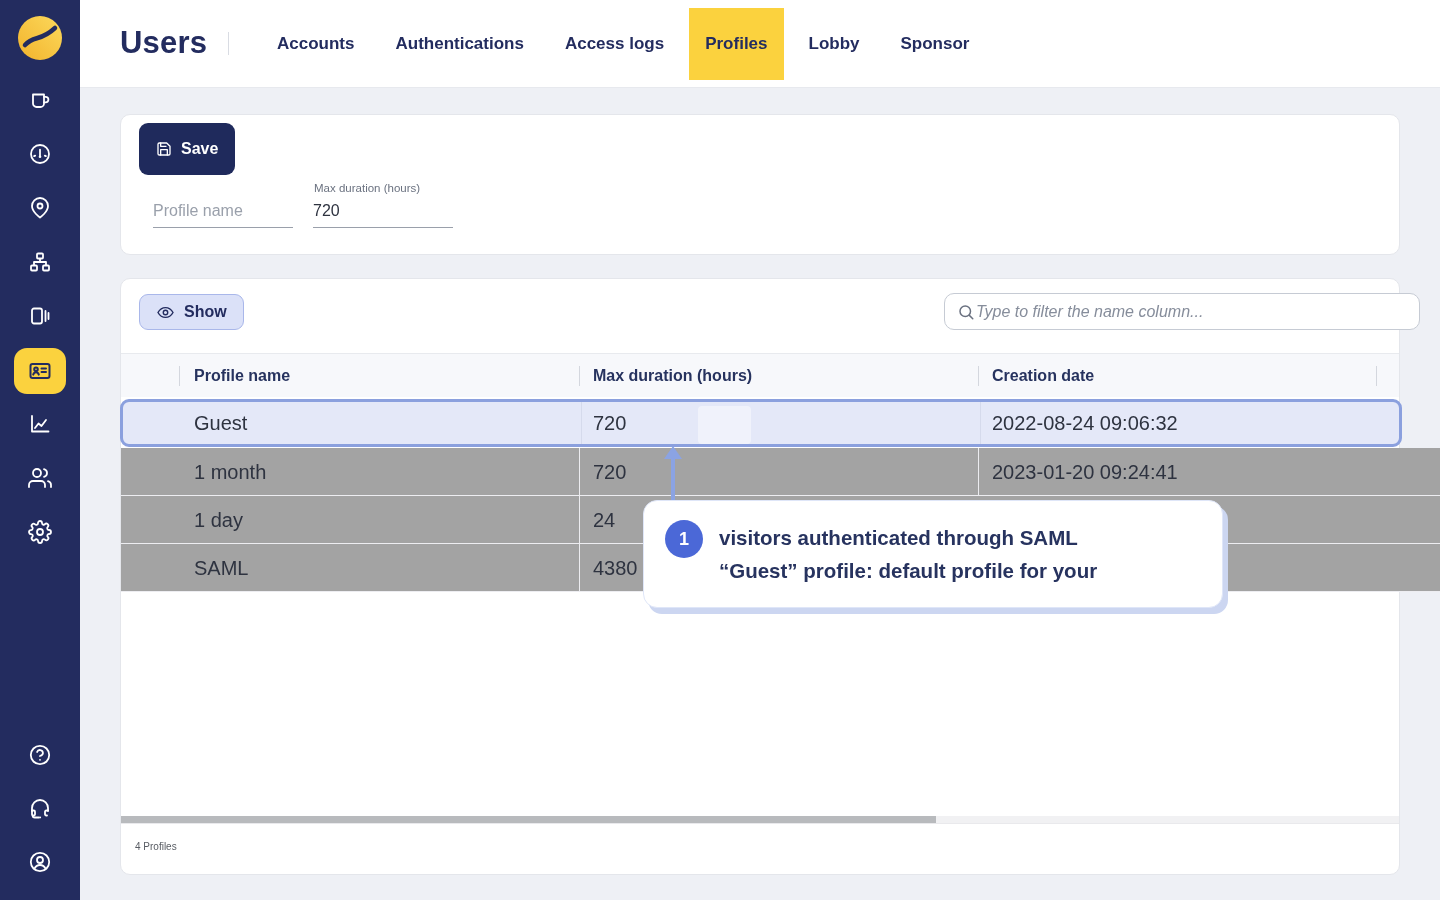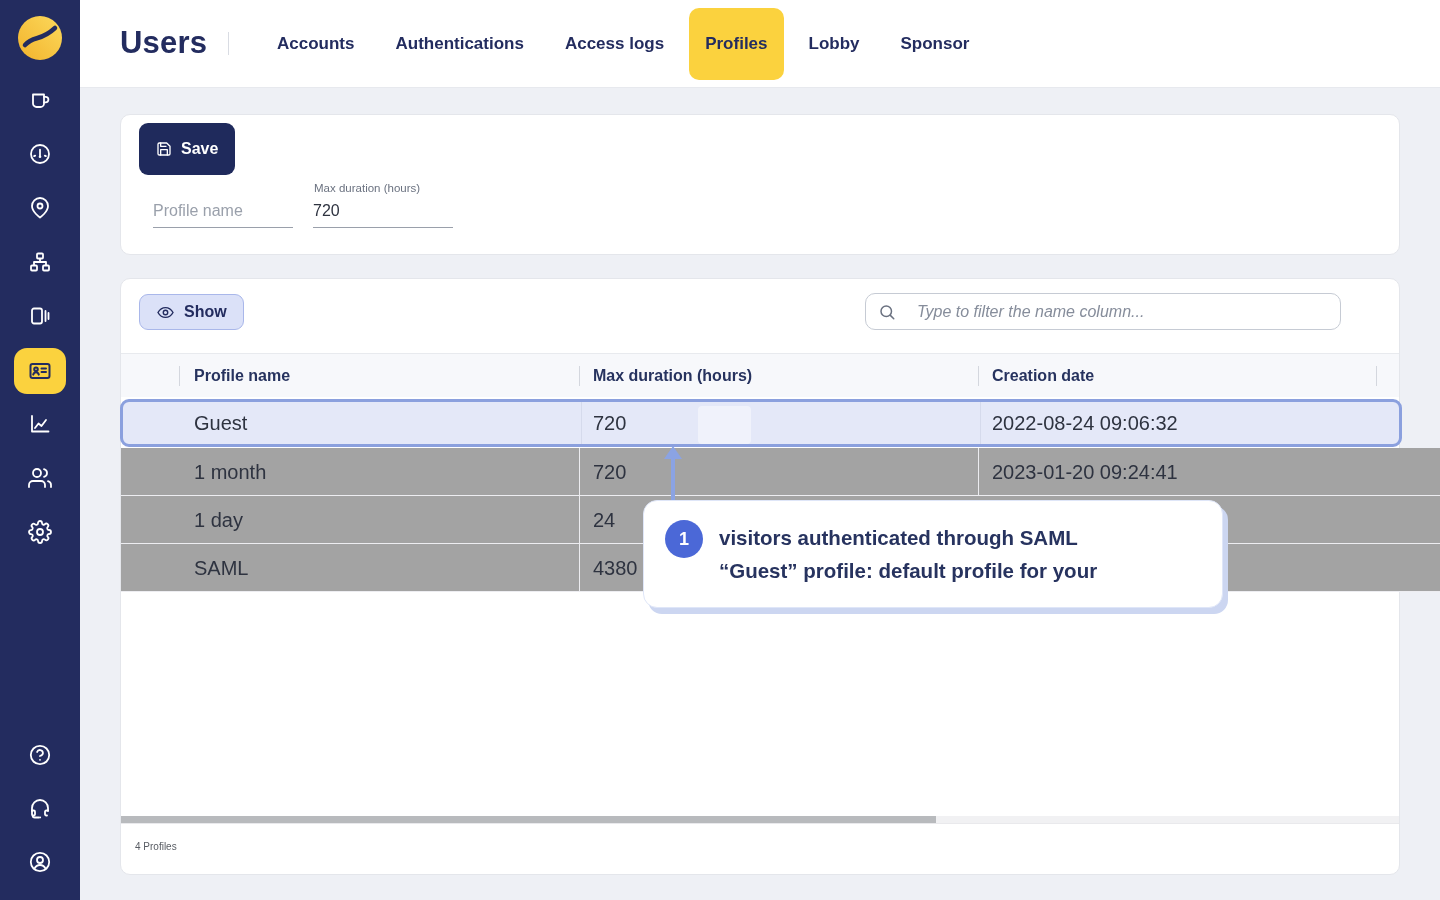--- a/index.html
+++ b/index.html
@@ -13,21 +13,21 @@
   .side-item svg { width:24px; height:24px; display:block; }
   .side-active-bg { position:absolute; left:14px; top:348px; width:52px; height:46px; background:#fbd23e; border-radius:13px; }
   .side-item.active { left:28px; }
 
   
   .topbar { position:absolute; left:80px; top:0; width:1360px; height:88px; background:#ffffff; border-bottom:1px solid #e7e9ee; z-index:20; }
   .page-title { position:absolute; left:40px; top:25px; font-size:31px; font-weight:700; color:#232c5f; letter-spacing:.2px; }
   .title-sep { position:absolute; left:148px; top:32px; width:1px; height:23px; background:#d9dce3; }
   .tabs { position:absolute; left:197px; top:0; height:88px; display:flex; align-items:center; gap:41px; }
   .tab { font-size:17px; font-weight:700; color:#232c5f; cursor:pointer; white-space:nowrap; }
-  .tab.active { background:#fbd23e; padding:26px 16px; border-radius:10px; margin:0 -16px; }
+  .tab.active { background:#fbd23e; padding:26px 16px; border-radius:0; margin:0 -16px; }
 
   
   .card { position:absolute; background:#ffffff; border:1px solid #e4e6eb; border-radius:10px; }
   .card-form { left:120px; top:114px; width:1280px; height:141px; }
   .card-table { left:120px; top:278px; width:1280px; height:597px; }
 
   
   .save-btn { position:absolute; left:18px; top:8px; height:52px; padding:0 17px; background:#1f2a5c; color:#fff;
               border:none; border-radius:9px; display:flex; align-items:center; gap:9px; font-size:16px; font-weight:700;
               font-family:"Liberation Sans", sans-serif; cursor:pointer; }
@@ -35,22 +35,22 @@
            color:#2e3340; padding:4px 0 7px 0; outline:none; font-family:"Liberation Sans", sans-serif; }
   .field::placeholder { color:#9aa0ab; }
   .field-name { left:32px; top:83px; width:140px; }
   .field-duration { left:192px; top:83px; width:140px; }
   .field-label { position:absolute; left:193px; top:67px; font-size:11.5px; color:#6b7280; }
 
   
   .show-btn { position:absolute; left:18px; top:15px; height:36px; padding:0 16px; background:#dbe1f8; color:#232c5f;
               border:1px solid #a9b7ea; border-radius:9px; display:flex; align-items:center; gap:9px; font-size:16px;
               font-weight:700; font-family:"Liberation Sans", sans-serif; cursor:pointer; }
-  .filter-wrap { position:absolute; left:744px; top:14px; width:476px; height:37px; border:1.5px solid #c6cbd4; border-radius:10px;
-                 display:flex; align-items:center; padding:0 12px; gap:21px; background:#fff; }
+  .filter-wrap { position:absolute; left:823px; top:14px; width:476px; height:37px; border:1.5px solid #c6cbd4; border-radius:10px;
+                 display:flex; align-items:center; padding:0 12px; gap:1px; background:#fff; }
   .filter-input { flex:1; border:none; outline:none; font-size:16px; font-style:italic; color:#3a3f49;
                   font-family:"Liberation Sans", sans-serif; background:transparent; }
   .filter-input::placeholder { color:#868d9b; font-style:italic; }
 
   
   .thead { position:absolute; left:0; top:74px; width:1278px; height:44px; background:#f7f8fb; border-top:1px solid #e8eaee; }
   .th { position:absolute; top:0; height:44px; line-height:44px; font-size:16px; font-weight:700; color:#27335f; }
   .vsep { position:absolute; top:12px; width:1px; height:20px; background:#d4d7de; }
   .row { position:absolute; left:0; width:1368px; height:48px; border-bottom:1px solid #ededf1; background:#a3a3a3; }
   .row .vsep { top:0; height:100%; background:#ececf0; }

